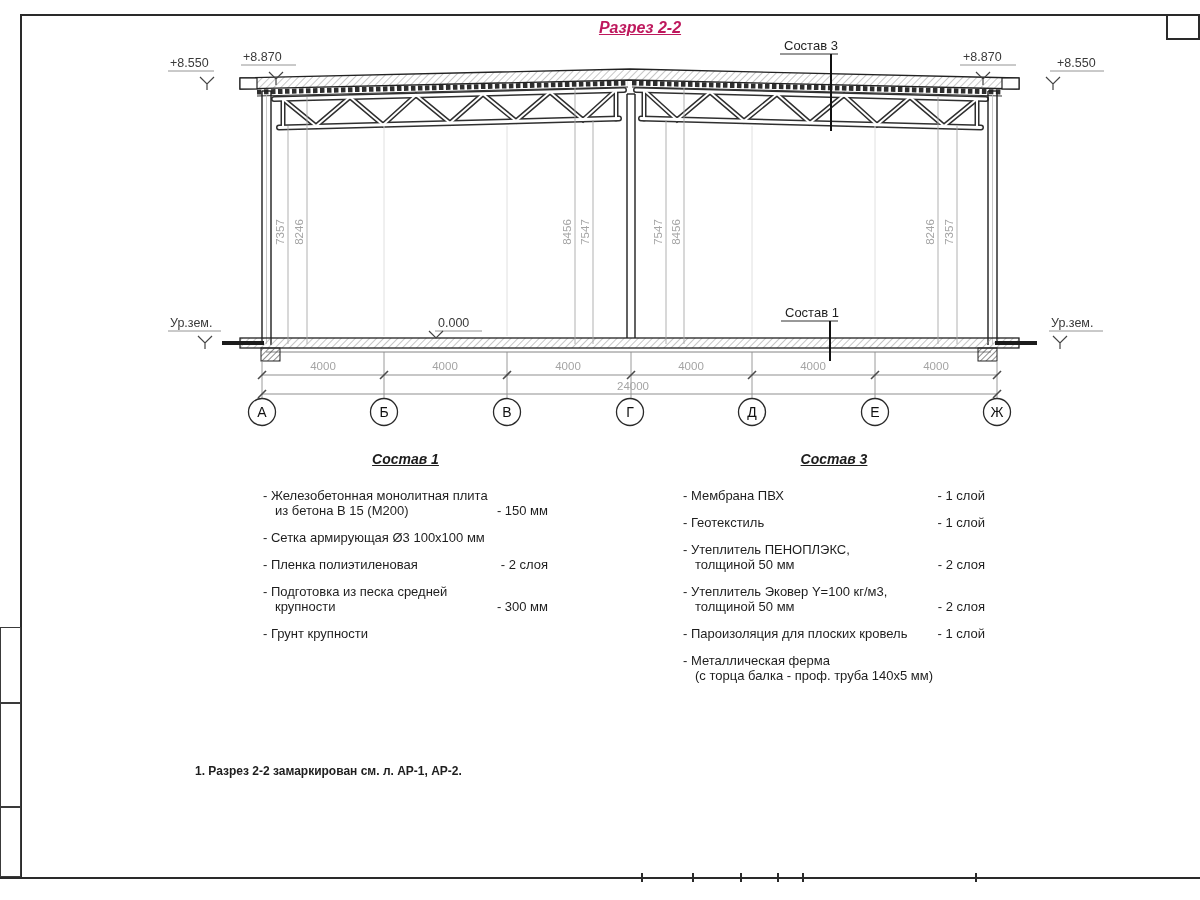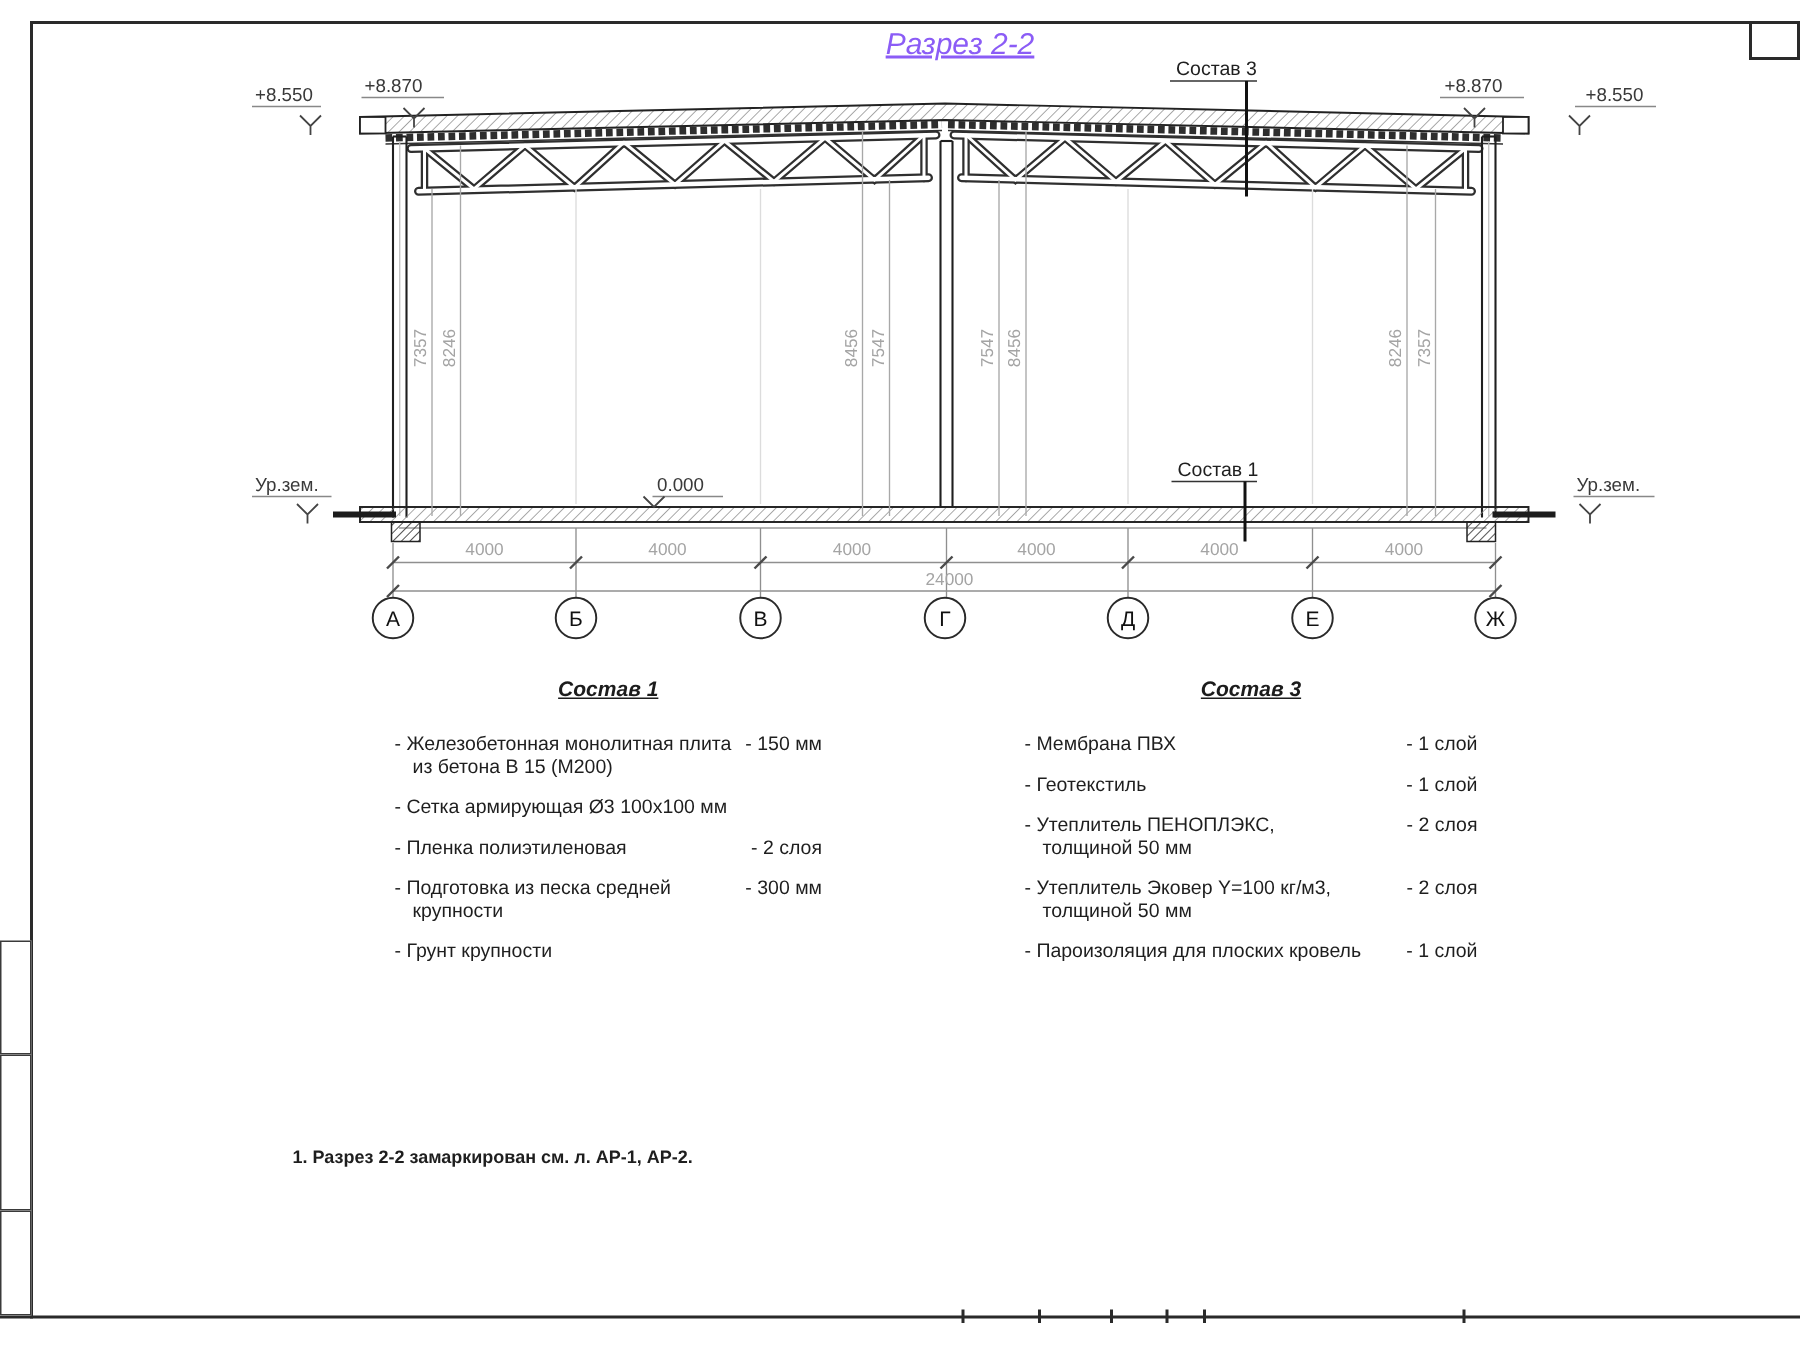--- a/index.html
+++ b/index.html
@@ -10,34 +10,34 @@
   .frame-left{position:absolute;left:20px;top:14px;width:2px;height:865px;background:#2a2a2a;}
   .frame-bottom{position:absolute;left:0px;top:877px;width:1200px;height:2px;background:#2a2a2a;}
   .corner-box{position:absolute;left:1166px;top:14px;width:30px;height:22px;border:2px solid #2a2a2a;background:#fff;}
   .margin-box{position:absolute;left:0px;width:19px;border:1px solid #3a3a3a;background:#fff;}
   .mb1{top:627px;height:74px;}
   .mb2{top:703px;height:102px;}
   .mb3{top:807px;height:68px;}
   .tick{position:absolute;top:873px;width:2px;height:9px;background:#2a2a2a;}
   
   .dwg-title{position:absolute;left:540px;top:19px;width:200px;text-align:center;
-             font-size:20px;font-style:italic;font-weight:400;text-decoration:underline;color:#8b5cf6;}
+             font-size:16px;font-style:italic;font-weight:700;text-decoration:underline;color:#be185d;}
   svg{position:absolute;left:0;top:0;}
   svg text{font-family:"Liberation Sans", sans-serif;}
   .dimtxt{font-size:11.5px;fill:#a4a4a4;}
   .axetxt{font-size:14px;fill:#111;}
   .elevtxt{font-size:12.5px;fill:#3a3a3a;}
   .leadtxt{font-size:13px;fill:#1f1f1f;}
   
   .sostav{position:absolute;font-size:13px;line-height:15px;color:#1e1e1e;}
   .sostav1{left:263px;top:452px;width:285px;}
   .sostav3{left:683px;top:452px;width:302px;}
   .sostav-title{text-align:center;font-size:14px;font-style:italic;font-weight:600;
                 text-decoration:underline;margin-bottom:21px;color:#1c1c1c;}
-  .item{display:flex;align-items:flex-start;margin-bottom:12px;}
+  .item{display:flex;align-items:flex-end;margin-bottom:12px;}
   .item-text{white-space:pre-line;padding-left:12px;text-indent:-12px;}
   .item-value{margin-left:auto;white-space:nowrap;padding-left:8px;}
   .note{position:absolute;left:195px;top:764px;font-size:12px;color:#1e1e1e;font-weight:bold;}
 </style>
 </head>
 <body>
 
 <div class="page">
 
   <div class="frame-top"></div>
@@ -300,17 +300,22 @@
     </div>
     <div class="item">
       <span class="item-text">- Утеплитель Эковер Y=100 кг/м3,
 толщиной 50 мм</span>
       <span class="item-value">- 2 слоя</span>
     </div>
     <div class="item">
       <span class="item-text">- Пароизоляция для плоских кровель</span>
       <span class="item-value">- 1 слой</span>
     </div>
+    <div class="item">
+      <span class="item-text">- Металлическая ферма
+(с торца балка - проф. труба 140х5 мм)</span>
+      <span class="item-value"></span>
+    </div>
   </div>
 
   <div class="note">1. Разрез 2-2 замаркирован см. л. АР-1, АР-2.</div>
 
 </div>
 
 </body></html>

